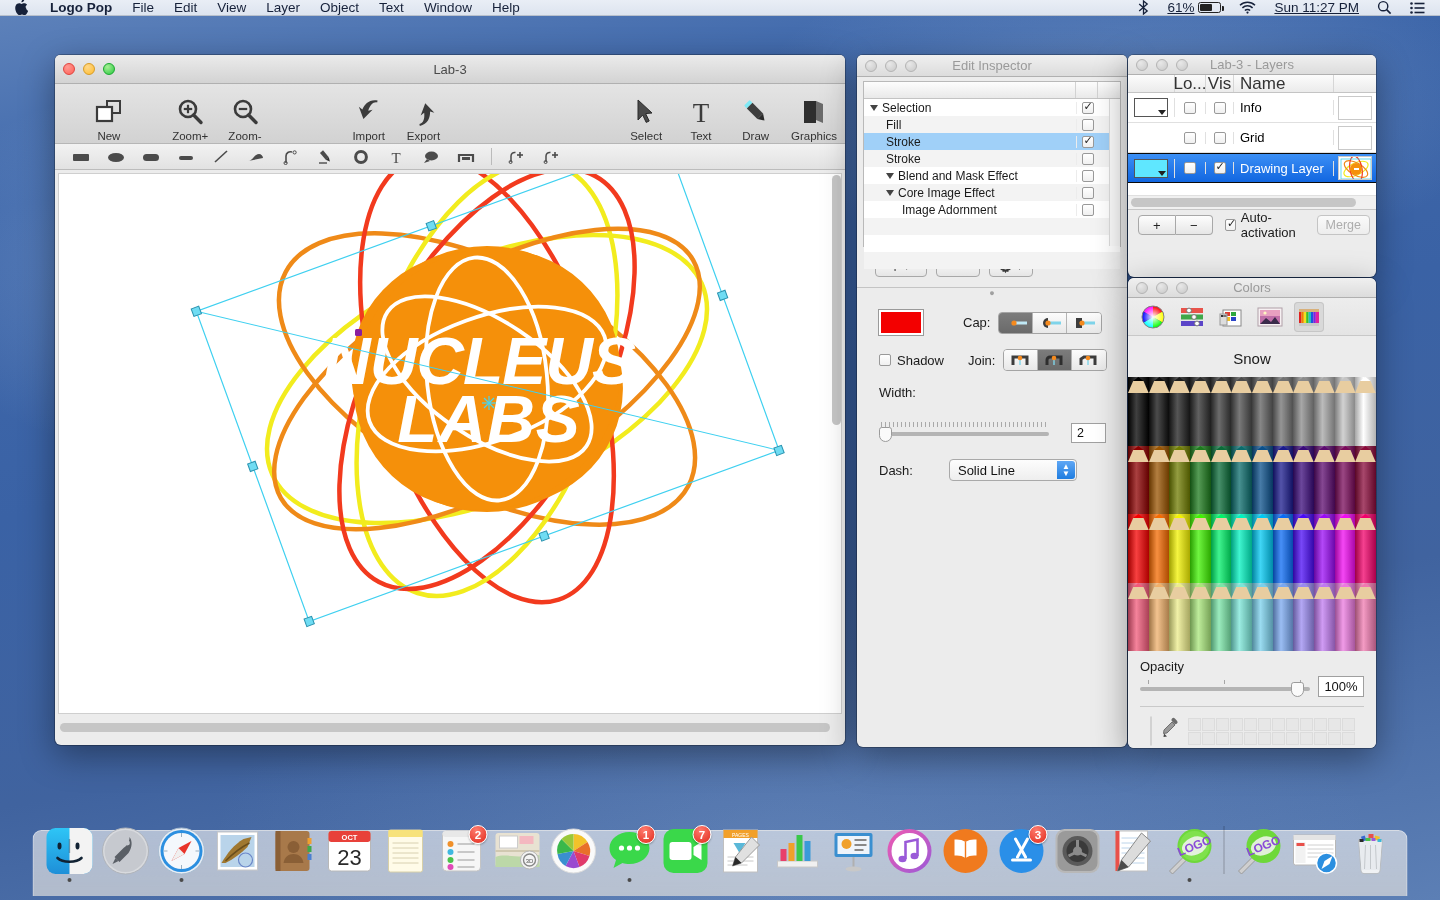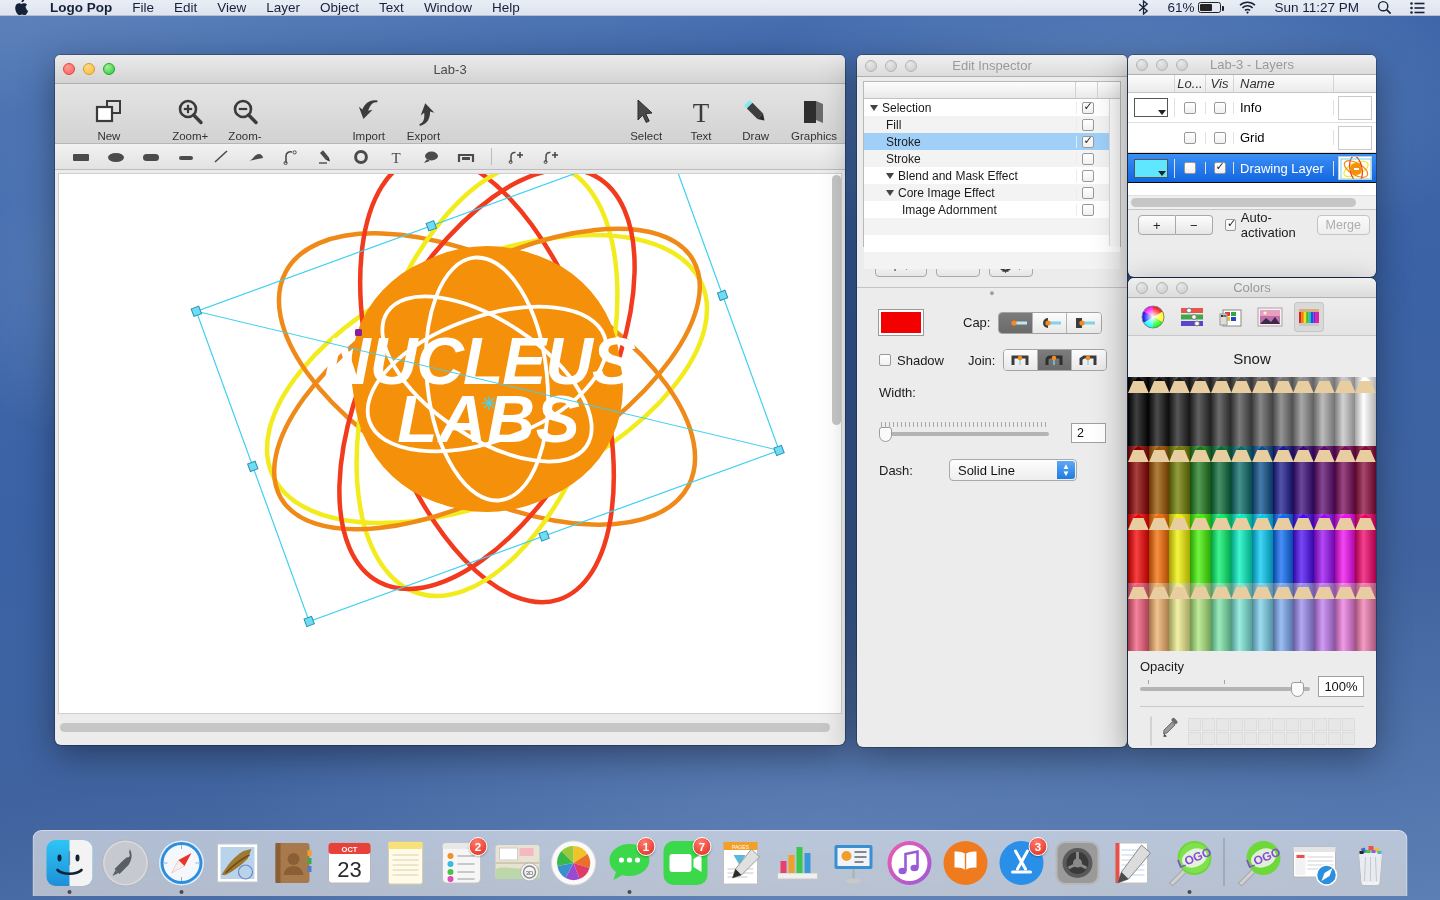--- a/index.html
+++ b/index.html
@@ -27,21 +27,21 @@
     background: linear-gradient(to bottom, #e9eef6 0%, #dde4ef 100%);
     border-bottom: 1px solid #b8c0cc;
     display: flex; align-items: center;
     font-size: 13.5px; color: #16213a;
     z-index: 500;
   }
   .mb-left { display: flex; align-items: center; height: 100%; }
   .mb-item { padding: 0 10px; height: 100%; display: flex; align-items: center; white-space: nowrap; }
   .mb-item.app { font-weight: bold; }
   .apple { padding: 0 12px 0 14px; font-size: 15px; position: relative; top:-1px;}
-  .mb-right { margin-left: auto; display: flex; align-items: center; height: 100%; padding-right: 6px; }
+  .mb-right { margin-left: auto; display: flex; align-items: center; height: 100%; padding-right: 6px; text-decoration: underline; }
   .mb-right .mb-item { padding: 0 9px; }
   .batt { display:flex; align-items:center; gap:4px;}
   .batt-body { width: 23px; height: 11px; border: 1.4px solid #222; border-radius: 2.5px; position: relative; display:inline-block;}
   .batt-body::after { content:''; position:absolute; right:-3.4px; top:3px; width:2px; height:5px; background:#222; border-radius:0 1px 1px 0;}
   .batt-fill { position:absolute; left:1px; top:1px; bottom:1px; width: 12px; background:#222; border-radius:1px;}
 
   
   .win { position: absolute; box-shadow: 0 10px 34px rgba(0,0,0,0.38), 0 0 0 1px rgba(0,0,0,0.25); }
   .titlebar {
     height: 22px; display: flex; align-items: center; position: relative;
@@ -137,21 +137,21 @@
     background:linear-gradient(to bottom,#fdfdfd,#eeeeee); display:flex; align-items:center;
     padding-left: 8px; font-size:13px; position:relative; color:#111;}
   .popup .arrows { position:absolute; right:1px; top:1px; bottom:1px; width: 18px;
     background:linear-gradient(to bottom,#5fa7f5,#1f7de0); border-radius:0 3px 3px 0;
     display:flex; flex-direction:column; align-items:center; justify-content:center; color:#fff; font-size:8px; line-height:7px;}
 
   
   #layers { left: 1128px; top: 55px; width: 248px; height: 222px; background:#ececec; border-radius:6px;}
   #layers .titlebar { height: 20px; background: linear-gradient(to bottom,#f0f0f0,#dcdcdc); }
   .lay-table { margin: 0; background:#fff; font-size: 13px; border-bottom:1px solid #c6c6c6;}
-  .lay-head { height: 18px; display:flex; background:linear-gradient(to bottom,#fcfcfc,#ebebeb); border-bottom:1px solid #c4c4c4; font-size:13px; color:#333;font-style:italic;}
+  .lay-head { height: 18px; display:flex; background:linear-gradient(to bottom,#fcfcfc,#ebebeb); border-bottom:1px solid #c4c4c4; font-size:17px; color:#333;}
   .lay-head div { display:flex; align-items:center; border-right:1px solid #d6d6d6;}
   .lh-thumb { width: 47px; }
   .lh-lo { width: 31px; justify-content:center;}
   .lh-vis { width: 28px; justify-content:center;}
   .lh-name { flex: 1; padding-left: 6px;}
   .lh-pv { width: 42px; border-right:none !important;}
   .lay-row { height: 30px; display:flex; align-items:center; border-bottom:1px solid #e0e0e0; background:#fff;}
   .lay-row.sel { background: linear-gradient(to bottom,#3b8ff5,#1166e0); color:#fff; border-top:1.5px solid #0a0a0a; border-bottom:1.5px solid #0a0a0a;}
   .lr-thumb { width: 47px; display:flex; align-items:center; justify-content:center; border-right:1px solid #e0e0e0;}
   .swatchbtn { width: 34px; height: 19px; border:1.5px solid #555; display:flex; align-items:flex-end; justify-content:flex-end; padding:1px;}
@@ -197,21 +197,21 @@
      display:flex; align-items:center; justify-content:center; color:#111;}
   .swatch-area { border-top:1px solid #c9c9c9; margin-top: 9px; padding: 9px 10px 4px 10px; display:flex; align-items:center; gap: 8px;}
   .cur-color { width: 30px; height: 30px; border-radius:5px; background:#fff; border:1px solid #d2d2d2;}
   .sw-grid { display:flex; flex-direction:column; gap:1px;}
   .sw-line { display:flex; gap:1px;}
   .sw { width: 13px; height: 13px; background:#e7e7e7; border:1px solid #dcdcdc;}
 
   
   #dock {
     position: absolute; left: 50%; transform: translateX(-50%); bottom: 4px;
-    height: 66px; display: flex; align-items: flex-end; gap: 0px; padding: 3px 8px 2px;
+    height: 66px; display: flex; align-items: flex-end; gap: 0px; padding: 3px 8px 14px;
     background: linear-gradient(to bottom, rgba(243,243,243,0.62), rgba(218,218,218,0.72));
     border: 1px solid rgba(255,255,255,0.45); border-bottom: none;
     border-radius: 9px 9px 0 0; z-index: 400;
   }
   .dock-item { width: 56px; height: 62px; display:flex; flex-direction:column; align-items:center; justify-content:flex-end; position:relative;}
   .dock-ico { width: 48px; height: 48px; position: relative; }
   .dock-dot { width: 4px; height: 4px; border-radius:50%; background:#4a4a4a; margin-top: 3px; }
   .dock-dot.hidden { background: transparent; }
   .badge { position:absolute; top:-2px; right:-2px; min-width: 19px; height: 19px; border-radius: 10px;
     background: radial-gradient(circle at 40% 25%, #ff7b6e, #e02a1c); color:#fff; font-size: 11.5px; font-weight:bold;

